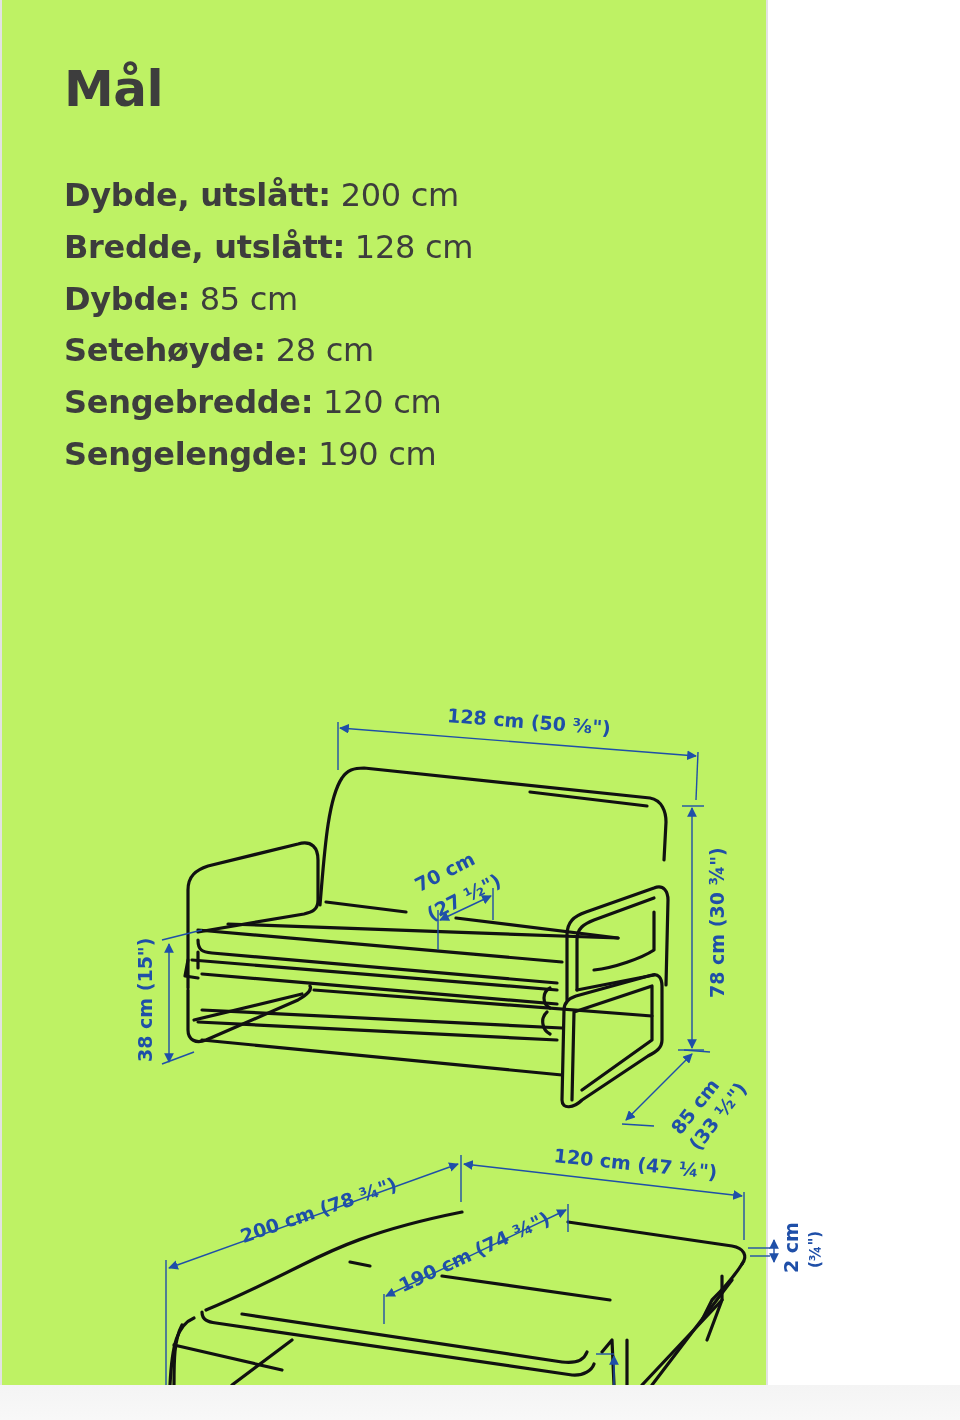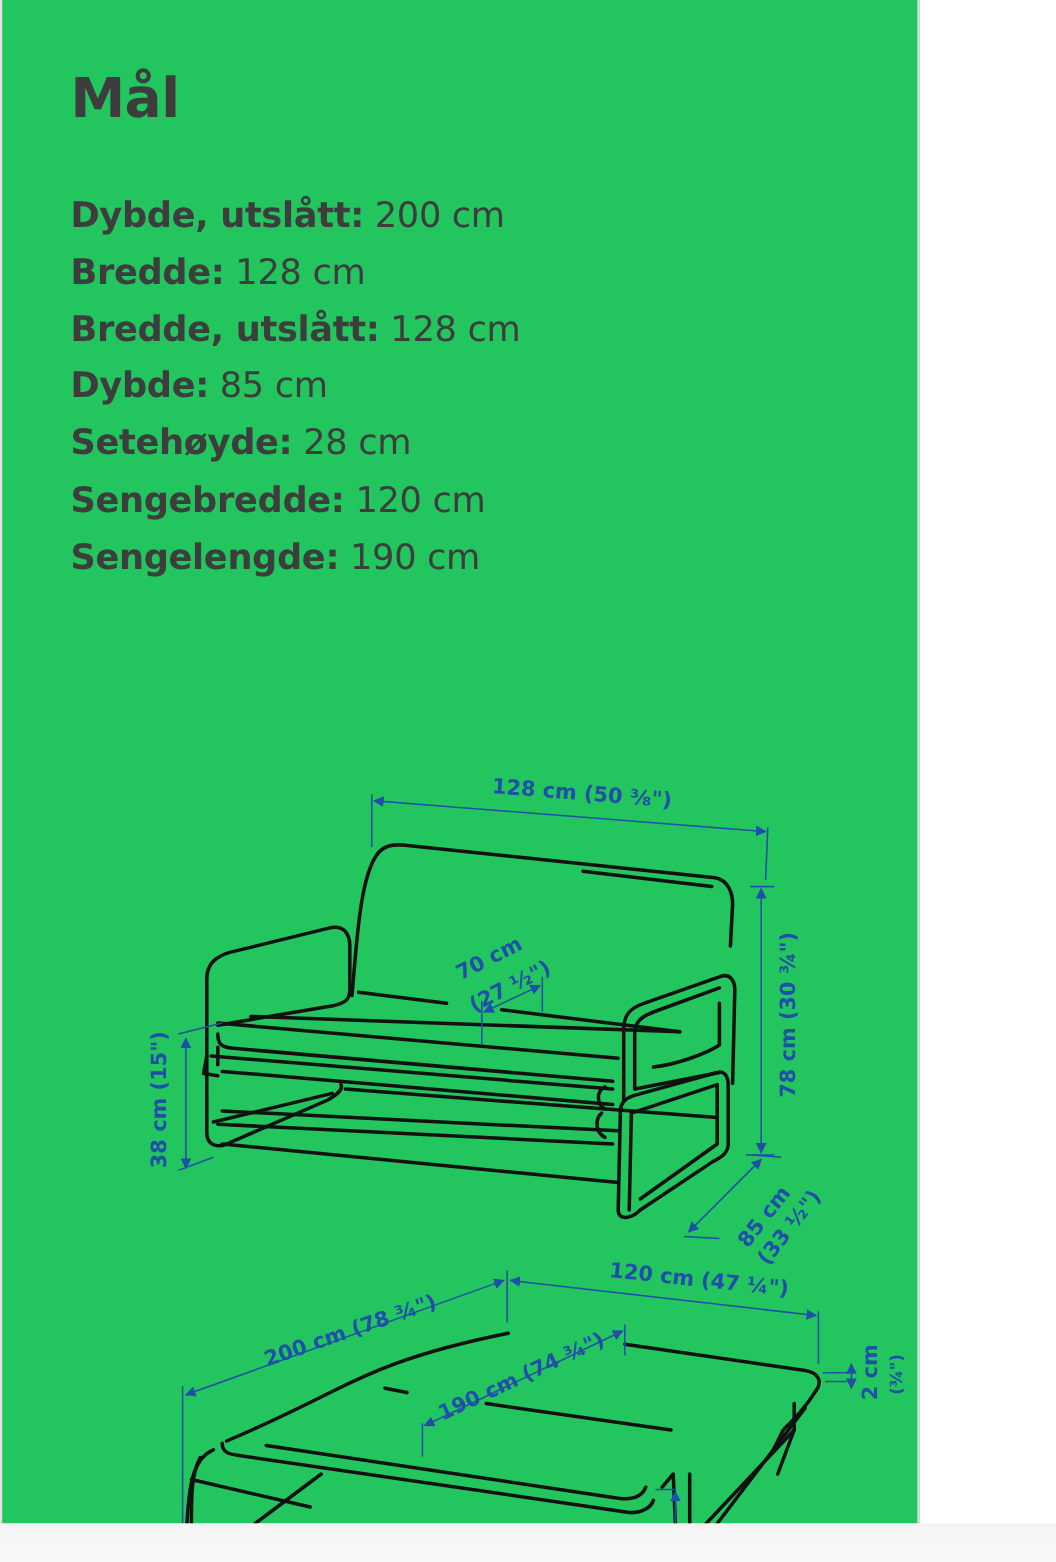--- a/index.html
+++ b/index.html
@@ -3,23 +3,23 @@
   <meta charset="utf-8">
   <style>
     html, body { margin: 0; padding: 0; }
     body {
       width: 960px; height: 1420px; overflow: hidden;
       background: #ffffff;
       font-family: "DejaVu Sans", sans-serif;
       position: relative;
     }
     .frame {
-      position: absolute; left: 0; top: 0; width: 836px; height: 1385px;
+      position: absolute; left: 0; top: 0; width: 768px; height: 1385px;
       border-left: 2px solid #e2e2e2; border-right: 2px solid #e2e2e2;
-      box-sizing: border-box; background: #22c55e;
+      box-sizing: border-box; background: #bef264;
     }
     .title {
       position: absolute; left: 62px; top: 60px;
       font-size: 50px; font-weight: bold; color: #3d3d3d; margin: 0;
       letter-spacing: -0.5px;
     }
     .specs { position: absolute; left: 62px; top: 170px; margin: 0; padding: 0; list-style: none; }
     .spec {
       font-size: 32px; line-height: 51.8px; color: #3d3d3d; white-space: nowrap;
       letter-spacing: -0.3px;
@@ -38,21 +38,20 @@
     }
   </style>
 </head>
 <body>
 
 <div class="frame">
   <h2 class="title">Mål</h2>
 
   <ul class="specs">
     <li class="spec"><span class="lbl">Dybde, utslått:</span><span class="val"> 200 cm</span></li>
-    <li class="spec"><span class="lbl">Bredde:</span><span class="val"> 128 cm</span></li>
     <li class="spec"><span class="lbl">Bredde, utslått:</span><span class="val"> 128 cm</span></li>
     <li class="spec"><span class="lbl">Dybde:</span><span class="val"> 85 cm</span></li>
     <li class="spec"><span class="lbl">Setehøyde:</span><span class="val"> 28 cm</span></li>
     <li class="spec"><span class="lbl">Sengebredde:</span><span class="val"> 120 cm</span></li>
     <li class="spec"><span class="lbl">Sengelengde:</span><span class="val"> 190 cm</span></li>
   </ul>
 
   <div class="drawing">
     <svg width="960" height="725" viewBox="0 660 960 725">
       <defs>

